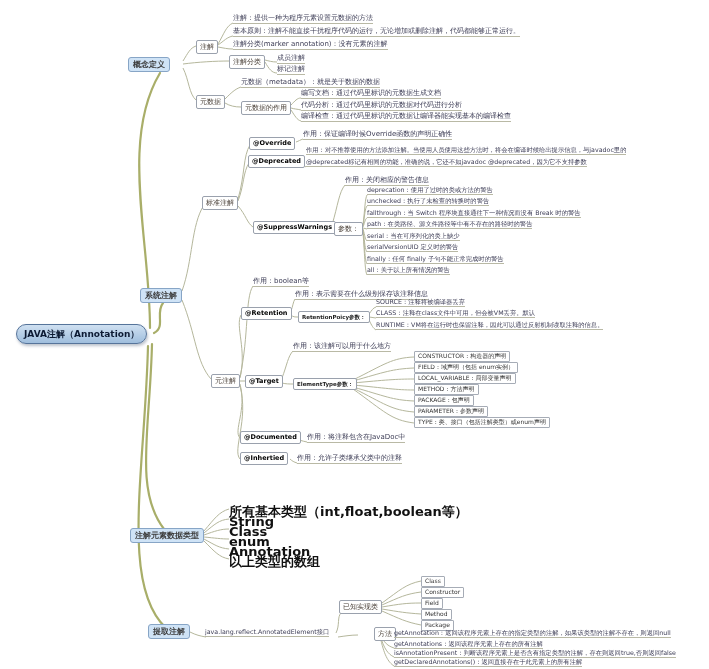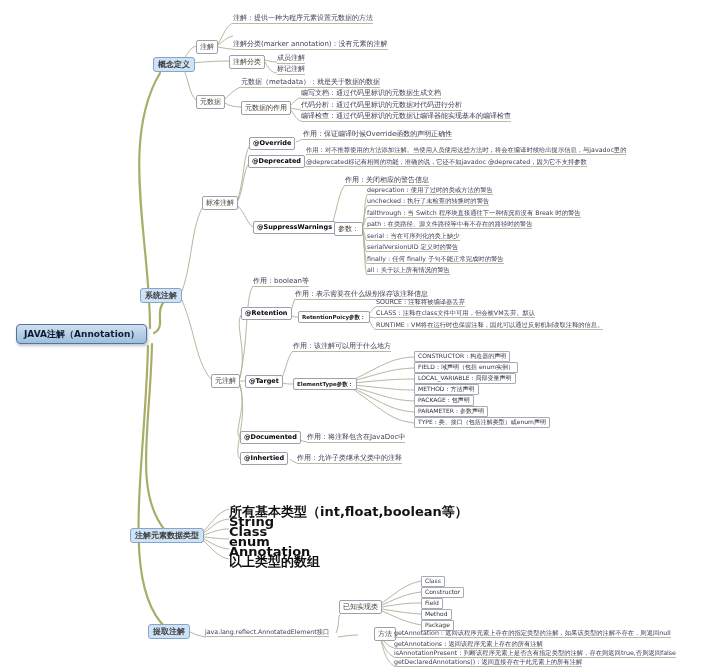--- a/index.html
+++ b/index.html
@@ -1,20 +1,20 @@
 <!DOCTYPE html>
 <html><head>
 <meta charset="utf-8">
 <style>
   html,body{margin:0;padding:0}
   body{font-family:"DejaVu Sans","Liberation Sans",sans-serif;background:#fdfdfd}
   #canvas{position:relative;width:709px;height:669px;background:#ffffff;overflow:hidden}
   svg.edges{position:absolute;left:0;top:0;width:709px;height:669px}
   .n{position:absolute;white-space:nowrap;line-height:1.15;cursor:default}
-  .root{background:linear-gradient(180deg,#cfe0f1,#9fbedd);border:1px solid #56749a;border-radius:4px;
+  .root{background:linear-gradient(180deg,#cfe0f1,#9fbedd);border:1px solid #56749a;border-radius:10px;
         padding:4px 7px;font-size:9px;font-weight:bold;color:#0c1a33;box-shadow:1px 2px 3px rgba(60,80,110,.35)}
   .topic{background:#cfe3f6;border:1px solid #87a5c6;border-radius:3px;padding:2px 4px;
          font-size:8px;font-weight:bold;color:#3b3b3b}
   .box{background:#fff;border:1px solid #9aa1ad;border-radius:2px;padding:2px 3px;font-size:7px;color:#4a4038}
   .at{font-weight:bold;font-size:6.5px;color:#000}
   .pbox{font-size:5.5px;font-weight:bold;color:#222}
   .leaf{font-size:7px;color:#3c3c55;border-bottom:1px solid #b9b9a5;padding-bottom:1px;line-height:1}
   .tiny{font-size:6.3px}
   .boxleaf{background:#fff;border:1px solid #a6acb6;font-size:6px;color:#333;padding:1px 3px;border-radius:1px}
   .plain{font-size:13px;font-weight:bold;color:#111}
@@ -99,23 +99,24 @@
       <path d="M382,611 C400,619 406,622 421,625"></path>
       <path d="M380,632 C384,635 388,636 394,637"></path>
       <path d="M380,634 C384,643 388,646 394,648"></path>
       <path d="M380,635 C384,649 388,654 394,657"></path>
       <path d="M380,636 C384,655 388,662 394,666"></path>
     </g>
   </svg>
 
   <div class="n root" style="left:16px;top:324px">JAVA注解（Annotation）</div>
 
-  <div class="n topic" style="left:153px;top:57px">概念定义</div>
+  <div class="n topic" style="left:128px;top:57px">概念定义</div>
   <div class="n box" style="left:196px;top:40px">注解</div>
   <div class="n leaf" style="left:233px;top:15px">注解：提供一种为程序元素设置元数据的方法</div>
+  <div class="n leaf" style="left:233px;top:28px">基本原则：注解不能直接干扰程序代码的运行，无论增加或删除注解，代码都能够正常运行。</div>
   <div class="n leaf" style="left:233px;top:41px">注解分类(marker annotation)：没有元素的注解</div>
   <div class="n box" style="left:229px;top:55px">注解分类</div>
   <div class="n leaf" style="left:277px;top:55px">成员注解</div>
   <div class="n leaf" style="left:277px;top:66px">标记注解</div>
   <div class="n box" style="left:196px;top:95px">元数据</div>
   <div class="n leaf" style="left:241px;top:79px">元数据（metadata）：就是关于数据的数据</div>
   <div class="n box" style="left:241px;top:101px">元数据的作用</div>
   <div class="n leaf" style="left:301px;top:90px">编写文档：通过代码里标识的元数据生成文档</div>
   <div class="n leaf" style="left:301px;top:102px">代码分析：通过代码里标识的元数据对代码进行分析</div>
   <div class="n leaf" style="left:301px;top:113px">编译检查：通过代码里标识的元数据让编译器能实现基本的编译检查</div>

